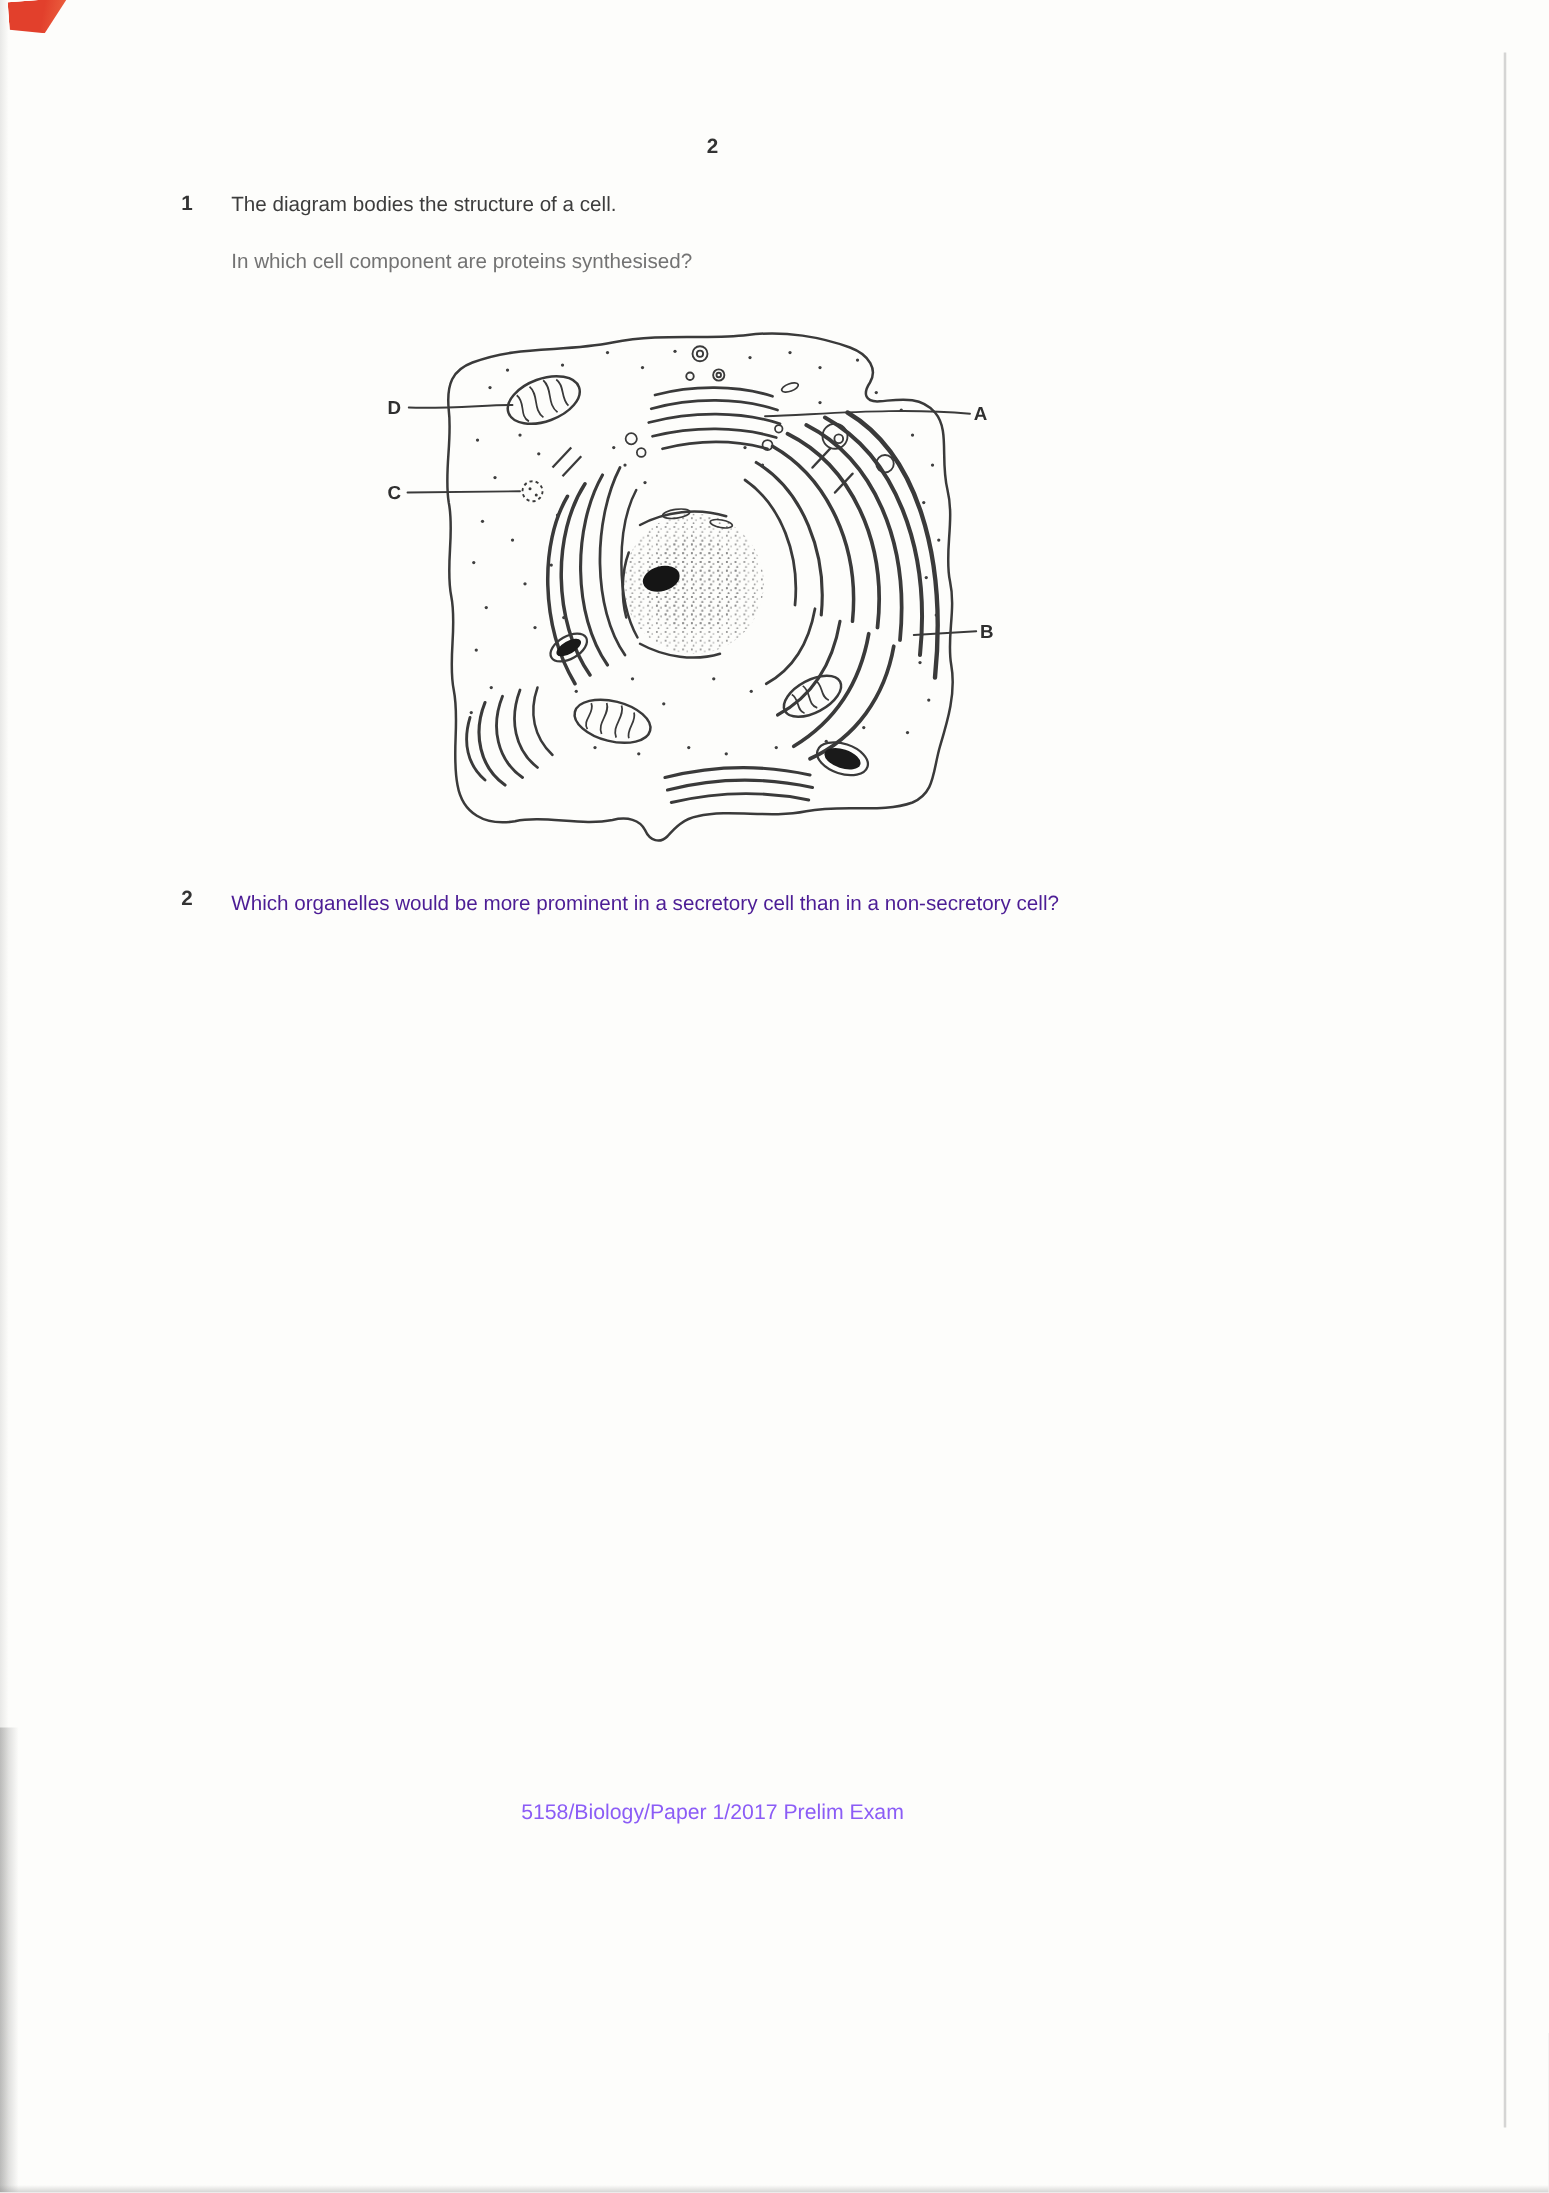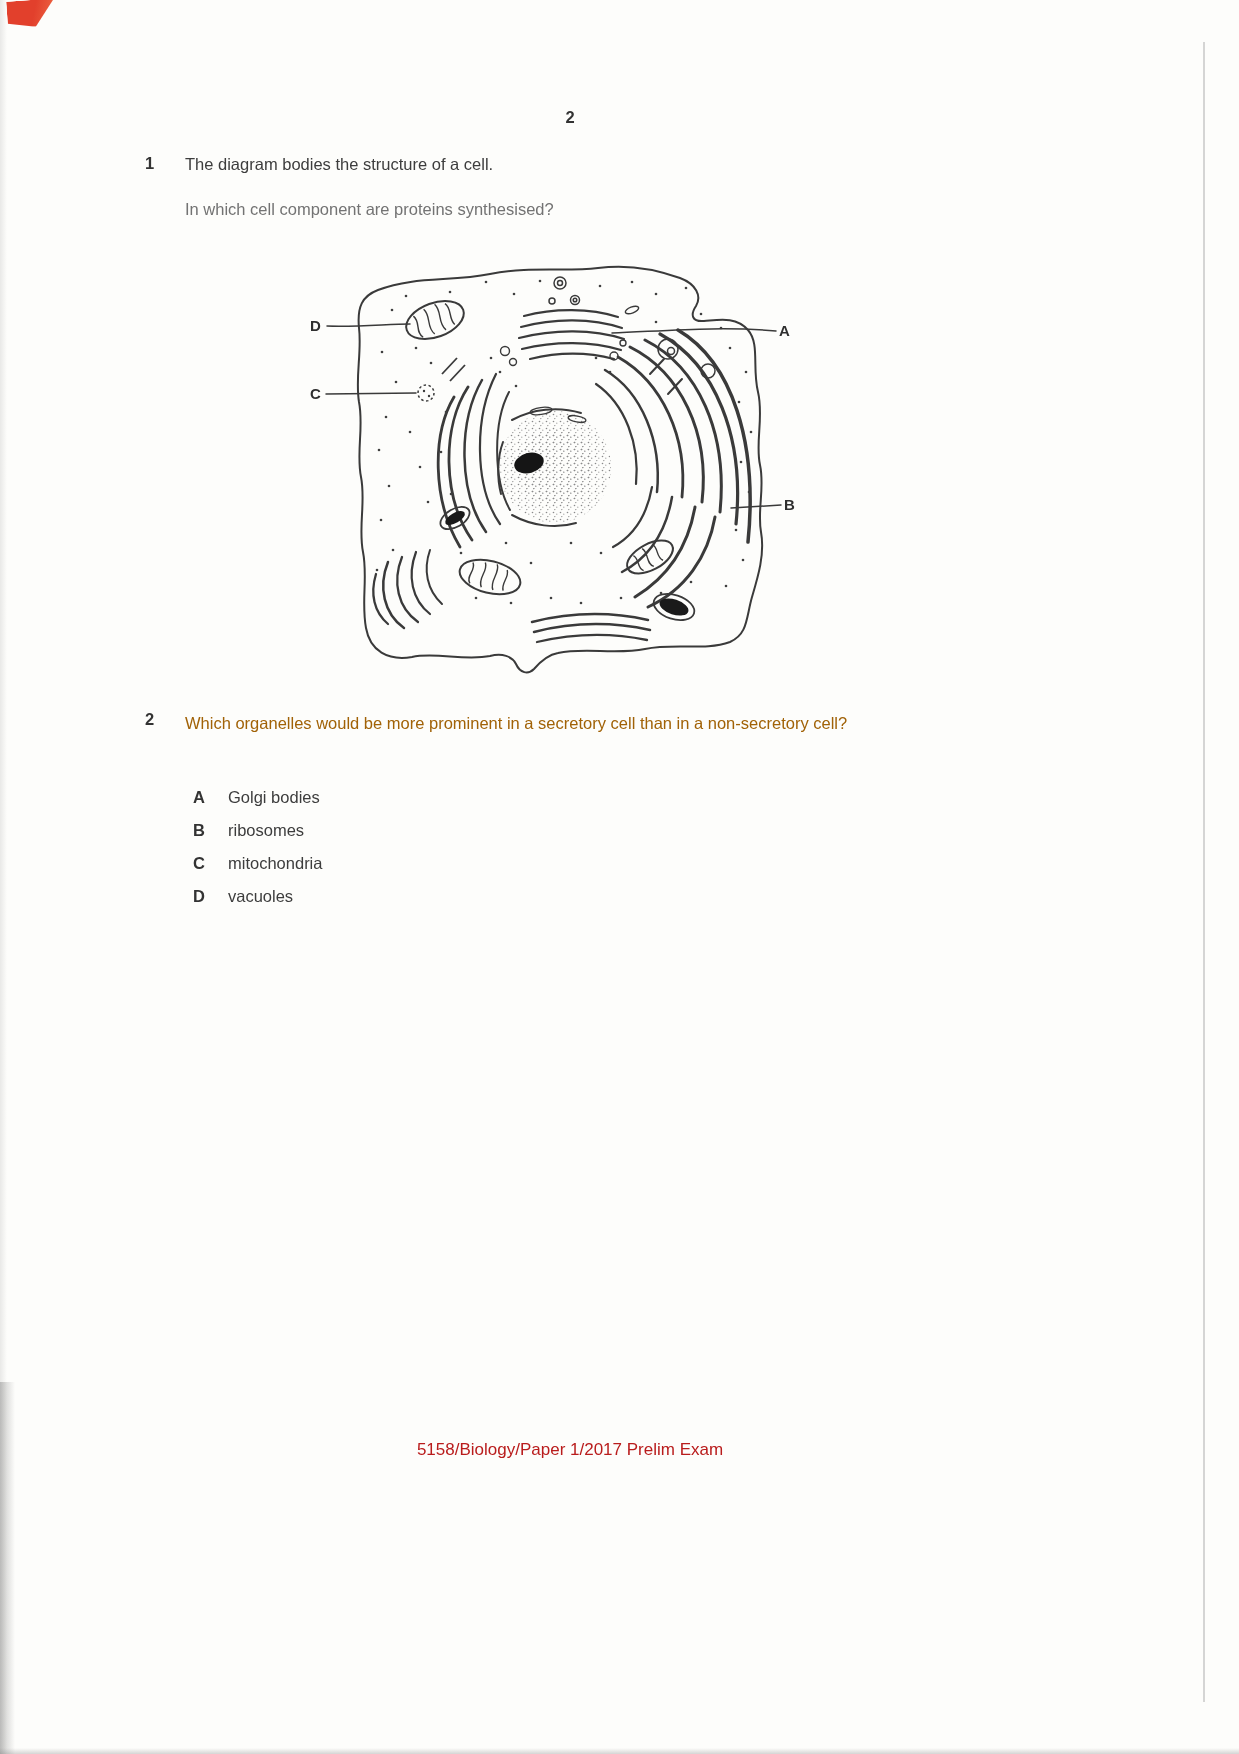--- a/index.html
+++ b/index.html
@@ -48,31 +48,31 @@
     position:absolute;left:185px;top:154px;width:800px;
     font-size:16.5px;line-height:1.25;color:#3d3d3d;
   }
   .q1-text p{margin:0;}
   .q1-text .prompt{margin-top:24px;color:#737373;}
   .diagram-wrap{
     position:absolute;left:300px;top:252px;width:515px;height:440px;
   }
   .q2-text{
     position:absolute;left:185px;top:710px;width:778px;
-    font-size:16.5px;line-height:1.62;text-align:justify;color:#a16207;
+    font-size:16.5px;line-height:1.62;text-align:justify;color:#4c1d95;
   }
   .options{
     position:absolute;left:193px;top:788px;
     font-size:16.5px;color:#3d3d3d;
   }
   .option-row{height:33px;}
   .option-letter{display:inline-block;width:35px;font-weight:bold;color:#333;}
   .footer{
     position:absolute;top:1440px;left:0;width:1140px;
-    text-align:center;font-size:17px;color:#b91c1c;
+    text-align:center;font-size:17px;color:#8b5cf6;
   }
 </style>
 </head>
 <body>
 
 <div class="page">
 
   <div class="red-mark"></div>
   <div class="edge-left"></div>
   <div class="edge-left-bottom"></div>
@@ -281,30 +281,16 @@
         <text x="10" y="147">C</text>
         <text x="479" y="84">A</text>
         <text x="484" y="258">B</text>
       </g>
     </svg>
   </div>
 
   <div class="qnum" style="top:710px;">2</div>
   <div class="q2-text">Which organelles would be more prominent in a secretory cell than in a non-secretory cell?</div>
 
-  <div class="options">
-    <div class="option-row">
-      <span class="option-letter">A</span><span>Golgi bodies</span>
-    </div>
-    <div class="option-row">
-      <span class="option-letter">B</span><span>ribosomes</span>
-    </div>
-    <div class="option-row">
-      <span class="option-letter">C</span><span>mitochondria</span>
-    </div>
-    <div class="option-row">
-      <span class="option-letter">D</span><span>vacuoles</span>
-    </div>
-  </div>
 
   <div class="footer">5158/Biology/Paper 1/2017 Prelim Exam</div>
 
 </div>
 
 </body></html>

